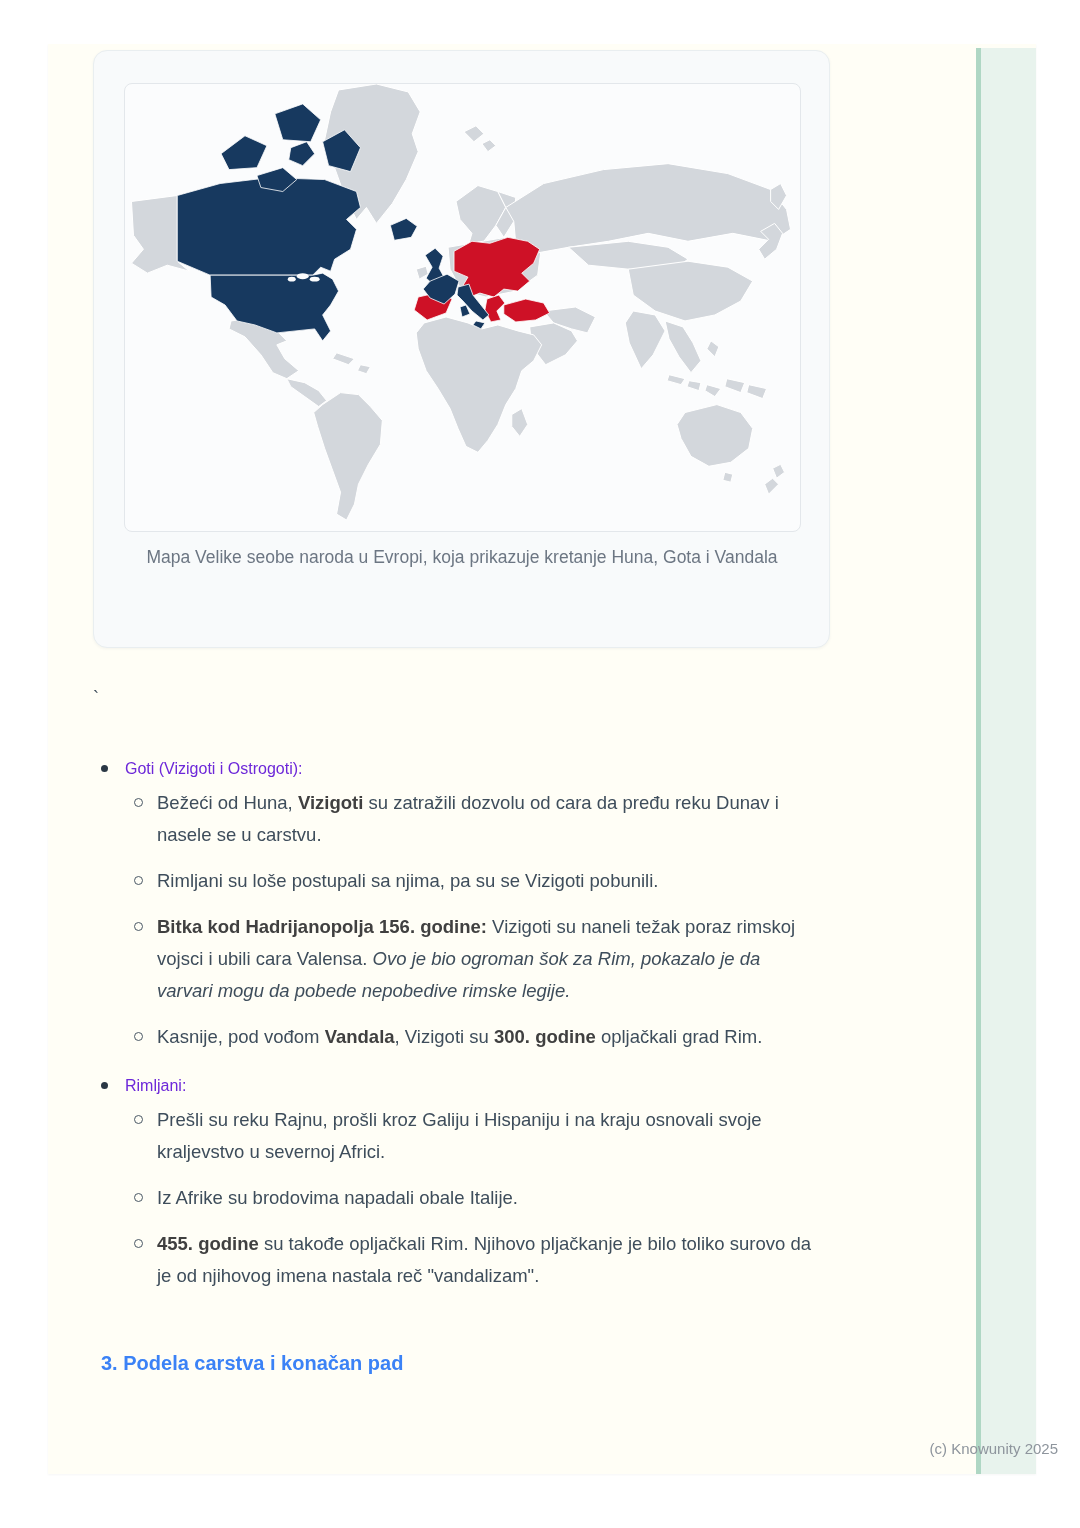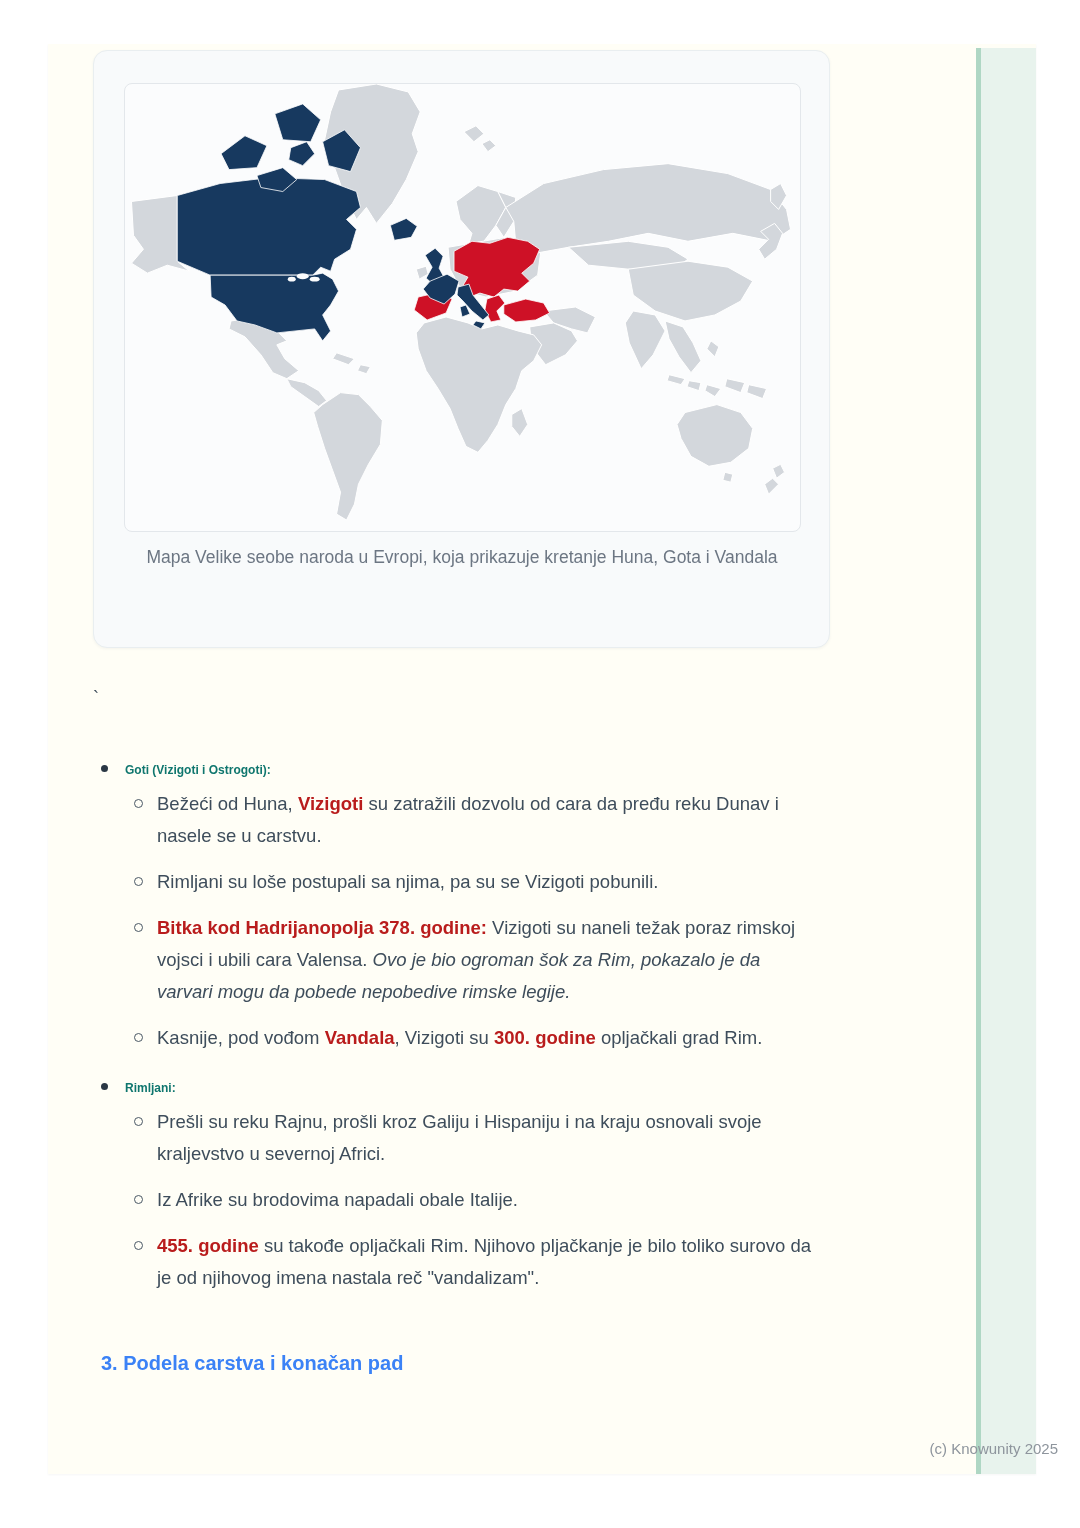--- a/index.html
+++ b/index.html
@@ -46,28 +46,28 @@
   .content{
     position:absolute;left:45px;top:708px;width:730px;
     color:#3E4D5B;font-size:18.5px;line-height:32px;
   }
   .group{margin:0 0 16px 0;}
   .group-title-row{position:relative;padding-left:32px;margin:0 0 2px 0;}
   .disc{
     position:absolute;left:8px;top:13px;width:7px;height:7px;border-radius:50%;
     background:#2A3744;
   }
-  .group-title{font-weight:bold;color:#0f766e;font-size:12px;}
+  .group-title{font-weight:normal;color:#6d28d9;font-size:16px;}
   .sub-item{position:relative;padding-left:64px;margin:0 0 14px 0;max-width:724px;}
   .ring{
     position:absolute;left:41px;top:11px;width:9px;height:9px;border-radius:50%;
     border:1.5px solid #4A5865;box-sizing:border-box;background:transparent;
   }
   .sub-text{display:block;max-width:656px;}
-  .bold{font-weight:bold;color:#b91c1c;}
+  .bold{font-weight:bold;color:#404040;}
   .italic{font-style:italic;}
   
   .section-heading{
     position:absolute;left:45px;top:1300px;width:800px;
     font-size:20px;font-weight:bold;color:#3b82f6;margin:8px;
   }
   
   .footer{
     position:absolute;left:660px;top:1396px;width:350px;text-align:right;
     font-size:15px;color:#8E959D;z-index:5;
@@ -164,21 +164,21 @@
       <div class="sub-item">
         <span class="ring"></span>
         <span class="sub-text"><span>Bežeći od Huna, </span><span class="bold">Vizigoti</span><span> su zatražili dozvolu od cara da pređu reku Dunav i nasele se u carstvu.</span></span>
       </div>
       <div class="sub-item">
         <span class="ring"></span>
         <span class="sub-text"><span>Rimljani su loše postupali sa njima, pa su se Vizigoti pobunili.</span></span>
       </div>
       <div class="sub-item">
         <span class="ring"></span>
-        <span class="sub-text"><span class="bold">Bitka kod Hadrijanopolja 378. godine:</span><span> Vizigoti su naneli težak poraz rimskoj vojsci i ubili cara Valensa. </span><span class="italic">Ovo je bio ogroman šok za Rim, pokazalo je da varvari mogu da pobede nepobedive rimske legije.</span></span>
+        <span class="sub-text"><span class="bold">Bitka kod Hadrijanopolja 156. godine:</span><span> Vizigoti su naneli težak poraz rimskoj vojsci i ubili cara Valensa. </span><span class="italic">Ovo je bio ogroman šok za Rim, pokazalo je da varvari mogu da pobede nepobedive rimske legije.</span></span>
       </div>
       <div class="sub-item">
         <span class="ring"></span>
         <span class="sub-text"><span>Kasnije, pod vođom </span><span class="bold">Vandala</span><span>, Vizigoti su </span><span class="bold">300. godine</span><span> opljačkali grad Rim.</span></span>
       </div>
     </div>
 
     <div class="group">
       <div class="group-title-row">
         <span class="disc"></span>

